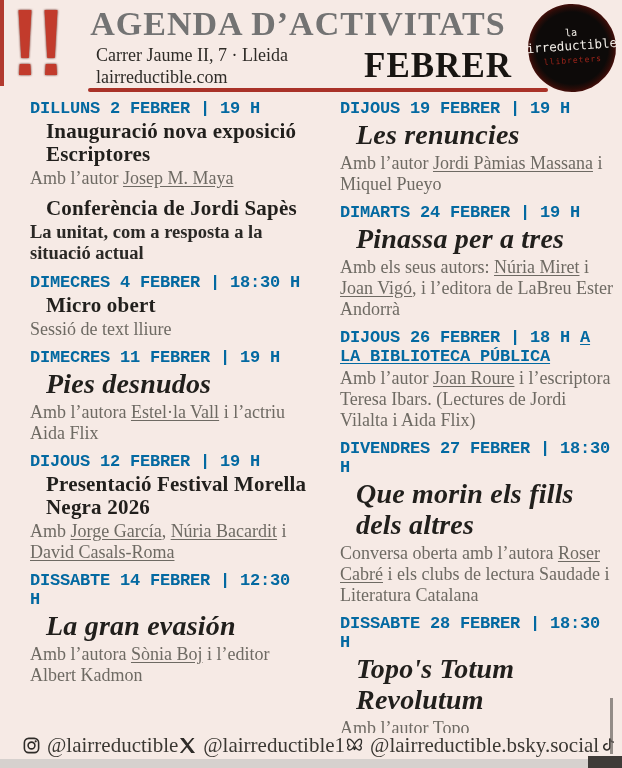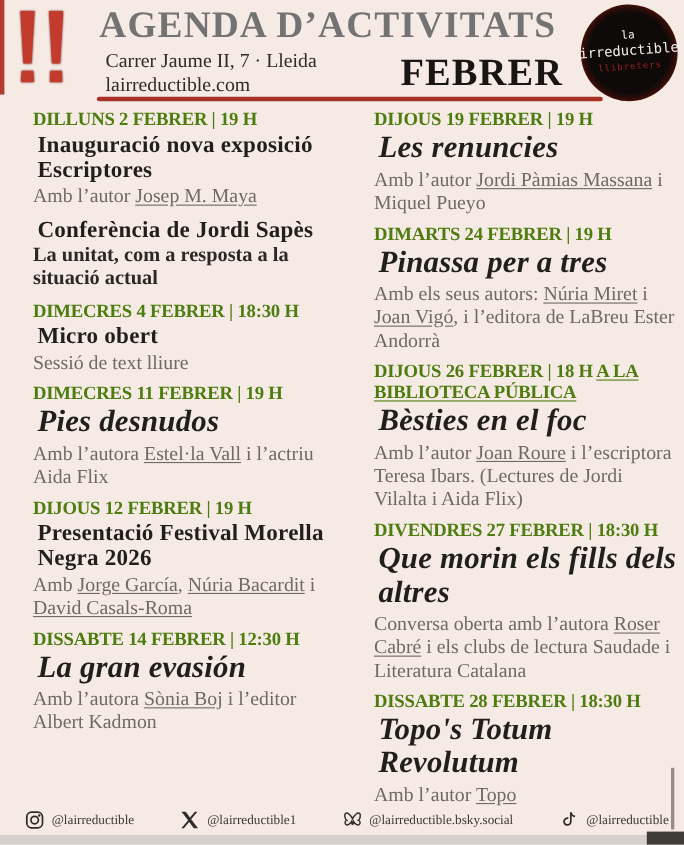--- a/index.html
+++ b/index.html
@@ -34,41 +34,41 @@
   .logo-l1{color:#f3efe9;font-size:10px;line-height:1;}
   .logo-l2{color:#f3efe9;font-size:12.5px;line-height:1.3;letter-spacing:0;}
   .logo-l3{color:#9c241a;font-size:8px;line-height:1.6;letter-spacing:1px;}
   .rule{position:absolute;left:88px;top:88px;width:460px;height:4px;background:#a93228;border-radius:2px;}
 
   
   .columns{position:absolute;top:99px;left:0;right:0;bottom:35px;display:flex;padding:0 16px 0 30px;gap:32px;overflow:hidden;}
   .col{width:278px;flex:0 0 278px;}
   .event{margin-bottom:8px;}
   .date{
-    font-family:Liberation Serif, serif;font-weight:700;
-    font-size:17px;color:#4d7c0f;line-height:1.12;letter-spacing:-0.2px;
+    font-family:Liberation Mono, monospace;font-weight:700;
+    font-size:17px;color:#0369a1;line-height:1.12;letter-spacing:-0.2px;
     margin:0 0 2px 0;
   }
   .date .u{text-decoration:underline;text-underline-offset:2px;}
-  .etitle{font-size:21px;font-weight:700;color:#211f1c;line-height:1.1;margin:0 0 2px 4px;letter-spacing:0.2px;}
+  .etitle{font-size:21px;font-weight:700;color:#211f1c;line-height:1.1;margin:0 0 2px 16px;letter-spacing:0.2px;}
   .etitle.it{font-style:italic;font-size:28px;}
   .subtitle{font-size:18.5px;font-weight:700;color:#2b2926;line-height:1.14;margin:0;}
   .desc{font-size:18px;color:#6e6a63;line-height:1.17;margin:0;}
   .desc .u{text-decoration:underline;text-underline-offset:2px;}
 
   
   .footer{
     position:absolute;left:0;right:0;bottom:10px;height:26px;
     display:flex;align-items:center;justify-content:space-between;
     padding:0 14px 0 22px;
   }
   .social{display:flex;align-items:center;gap:6px;}
   .social .icon{width:19px;height:19px;display:inline-flex;}
   .social .icon svg{width:100%;height:100%;}
-  .handle{font-size:12px;color:#3b3833;white-space:nowrap;}
+  .handle{font-size:21px;color:#3b3833;white-space:nowrap;}
 
   
   .bottom-strip{position:absolute;left:0;right:0;bottom:0;height:9px;background:#d6d1ce;}
   .corner-dark{position:absolute;right:0;bottom:0;width:34px;height:12px;background:#3f3b38;}
   .right-line{position:absolute;right:9px;bottom:14px;width:3px;height:56px;background:#6a6460;opacity:.7;}
 </style>
 </head>
 <body>
 
 <div class="poster">
@@ -160,21 +160,20 @@
 
   <article class="event">
     <h3 class="date"><span>DIMARTS 24 FEBRER | 19 H</span></h3>
     <h2 class="etitle it">Pinassa per a tres</h2>
 
     <p class="desc"><span>Amb els seus autors: </span><span class="u">Núria Miret</span><span> i </span><span class="u">Joan Vigó</span><span>, i l’editora de LaBreu Ester Andorrà</span></p>
   </article>
 
   <article class="event">
     <h3 class="date"><span>DIJOUS 26 FEBRER | 18 H </span><span class="u">A LA BIBLIOTECA PÚBLICA</span></h3>
-    <h2 class="etitle it">Bèsties en el foc</h2>
 
     <p class="desc"><span>Amb l’autor </span><span class="u">Joan Roure</span><span> i l’escriptora Teresa Ibars. (Lectures de Jordi Vilalta i Aida Flix)</span></p>
   </article>
 
   <article class="event">
     <h3 class="date"><span>DIVENDRES 27 FEBRER | 18:30 H</span></h3>
     <h2 class="etitle it">Que morin els fills dels altres</h2>
 
     <p class="desc"><span>Conversa oberta amb l’autora </span><span class="u">Roser Cabré</span><span> i els clubs de lectura Saudade i Literatura Catalana</span></p>
   </article>

